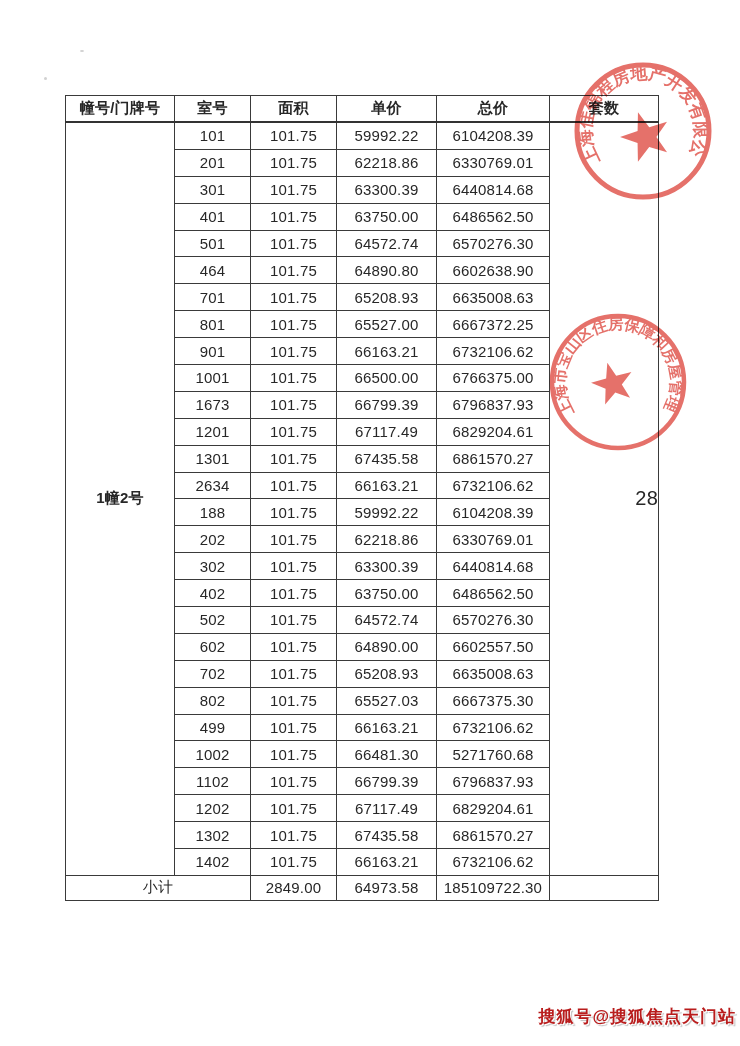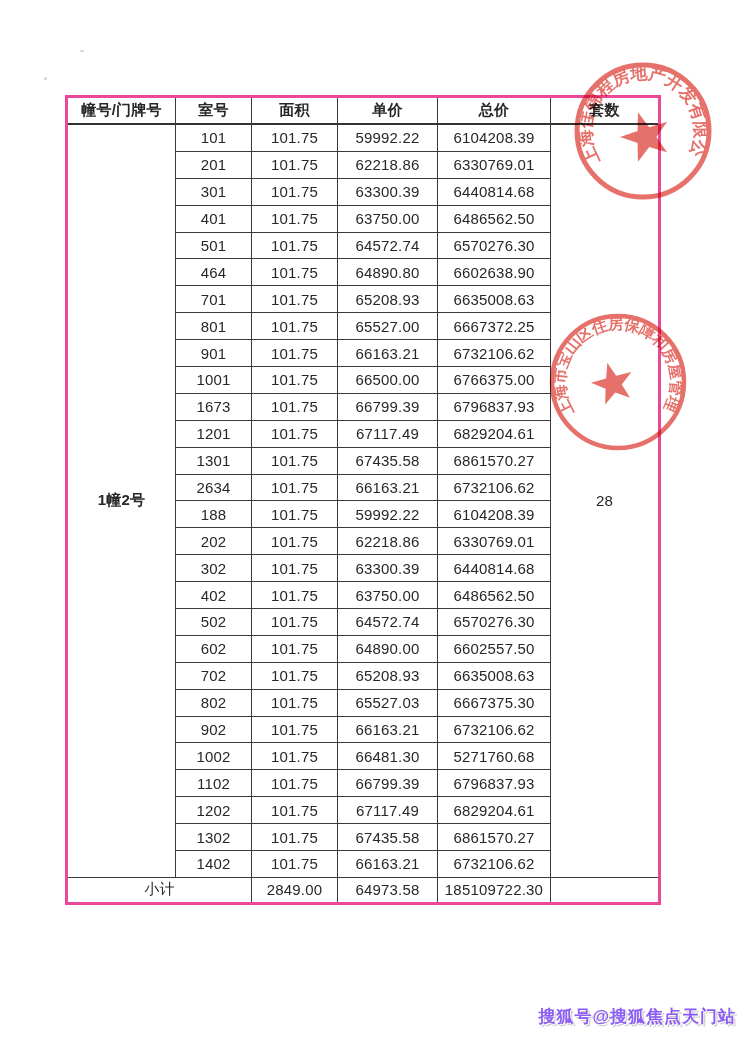--- a/index.html
+++ b/index.html
@@ -16,21 +16,21 @@
     overflow:hidden;
   }
   
   table.price{
     position:absolute;
     left:65px;
     top:95px;
     width:593px;
     border-collapse:collapse;
     table-layout:fixed;
-    border:3px solid #ec4899;
+    border:1px solid #ec4899;
   }
   table.price col.c1{width:109px;}
   table.price col.c2{width:76px;}
   table.price col.c3{width:86px;}
   table.price col.c4{width:100px;}
   table.price col.c5{width:113px;}
   table.price col.c6{width:109px;}
   table.price th, table.price td{
     border:1.5px solid #3a3a3a;
     padding:0;
@@ -41,41 +41,41 @@
     letter-spacing:.2px;
   }
   table.price thead th{
     height:25px;
     font-weight:600;
     border-bottom:2px solid #333;
     font-size:15px;
   }
   table.price tbody td{height:25.9px;}
   table.price td.building{font-weight:bold;font-size:15px;margin-left:14px;}
-  table.price td.units{font-size:15px;}
+  table.price td.units{font-size:20px;text-align:right;}
   table.price tr.subtotal td{height:24px;font-size:15px;text-align:center;}
   
   .seal{
     position:absolute;
     mix-blend-mode:multiply;
     opacity:.82;
     pointer-events:none;
   }
   .seal text{
     font-family:"Liberation Sans", sans-serif;
     font-weight:bold;
   }
   
   .watermark{
     position:absolute;
     right:4px;
     top:1005px;
     font-size:17px;
     font-weight:bold;
-    color:#8b5cf6;
+    color:#b91c1c;
     letter-spacing:1px;
     text-shadow:1px 1px 0 #ffffff, 2px 2px 1px #bfbfbf;
     white-space:nowrap;
   }
   
   .speck{position:absolute;background:#9a9a9a;opacity:.45;border-radius:50%;}
   .speck.s1{left:80px;top:50px;width:4px;height:2px;}
   .speck.s2{left:44px;top:77px;width:3px;height:3px;}
 </style>
 </head>
@@ -234,21 +234,21 @@
           <td>65208.93</td>
           <td>6635008.63</td>
         </tr>
         <tr>
           <td>802</td>
           <td>101.75</td>
           <td>65527.03</td>
           <td>6667375.30</td>
         </tr>
         <tr>
-          <td>902</td>
+          <td>499</td>
           <td>101.75</td>
           <td>66163.21</td>
           <td>6732106.62</td>
         </tr>
         <tr>
           <td>1002</td>
           <td>101.75</td>
           <td>66481.30</td>
           <td>5271760.68</td>
         </tr>

